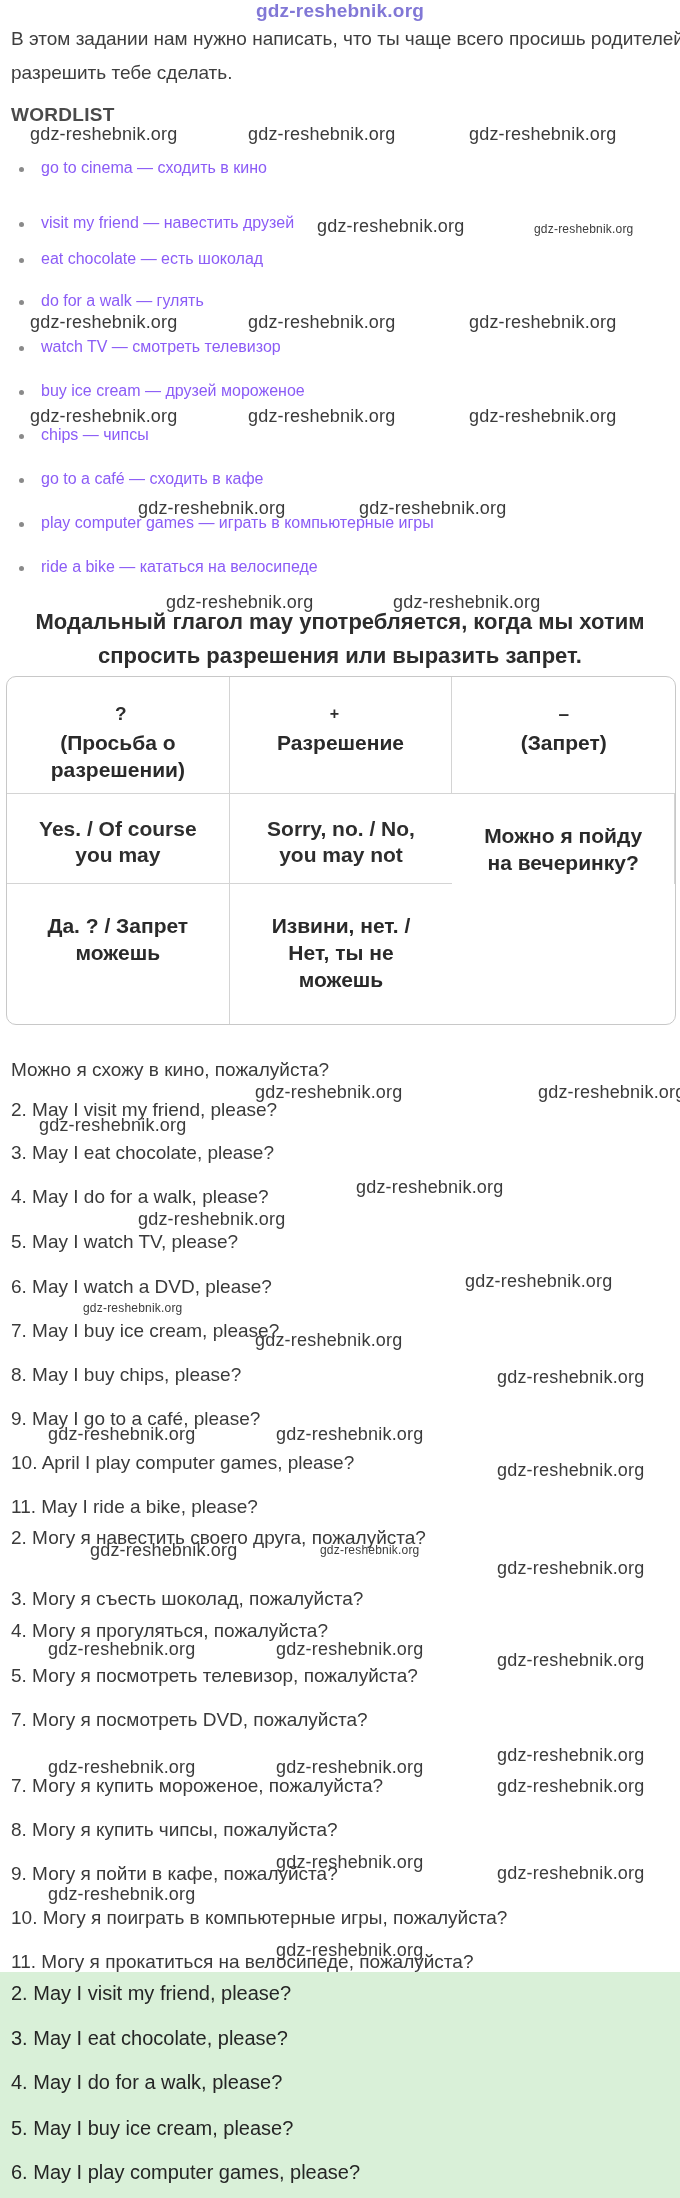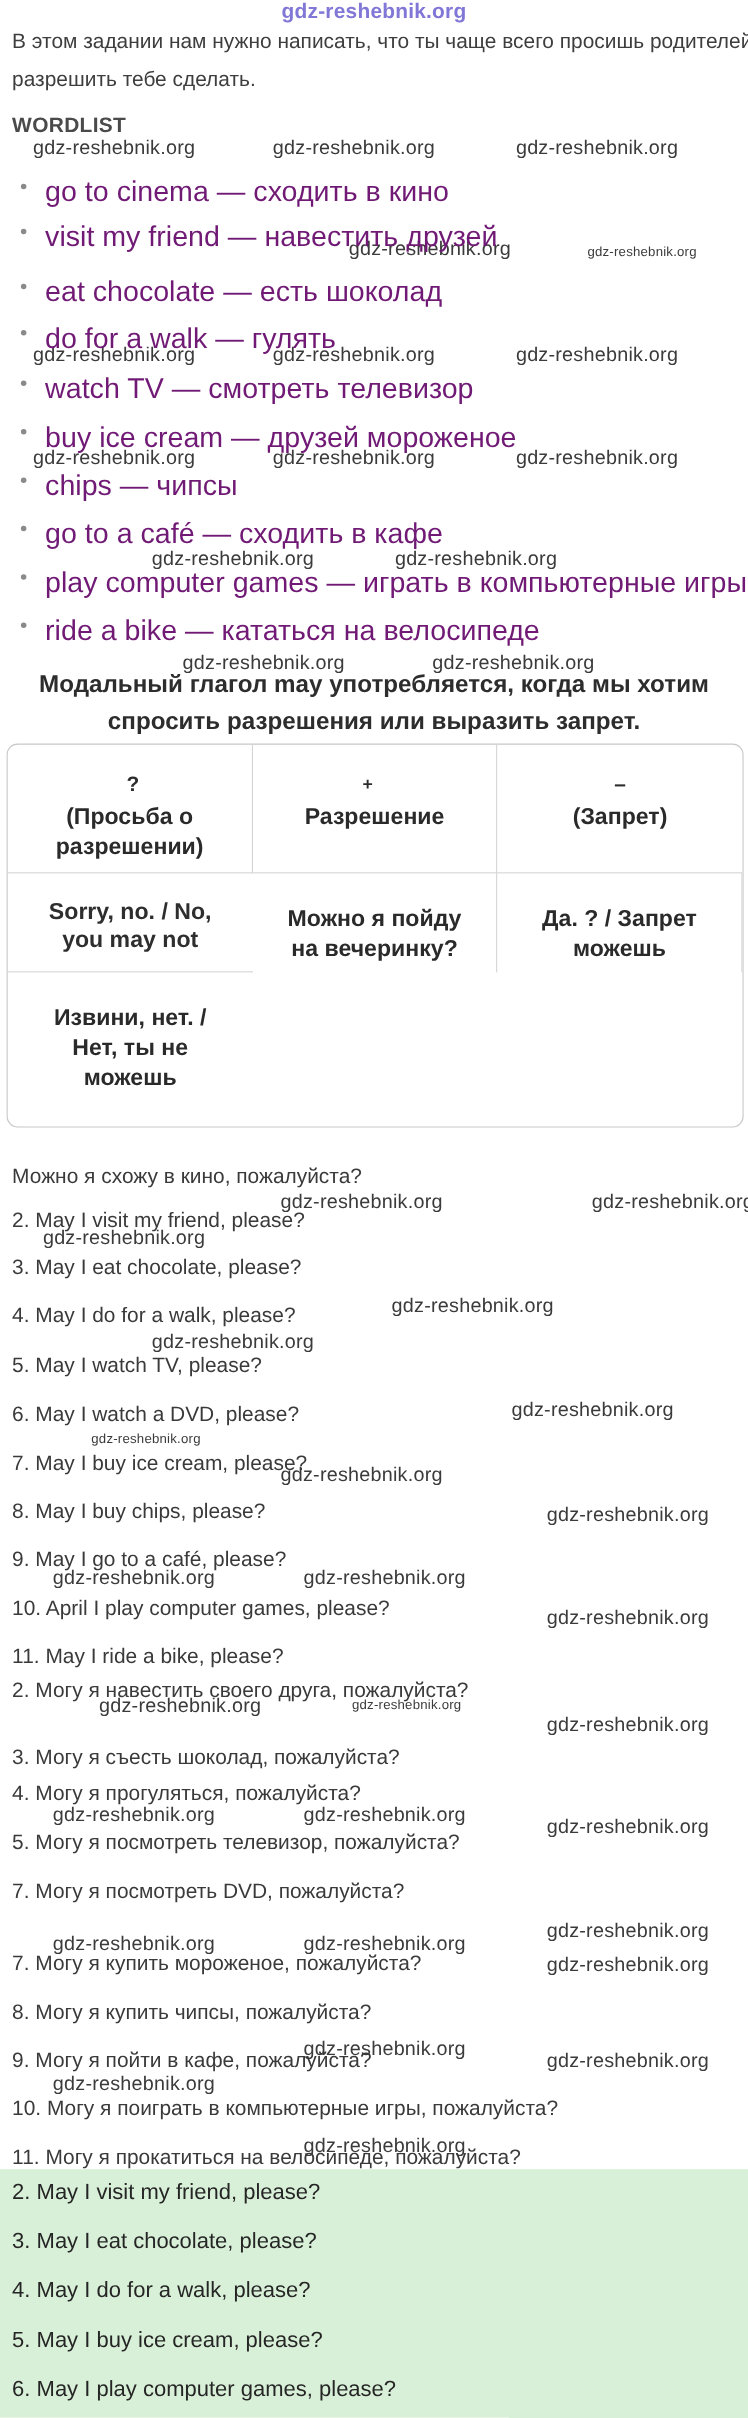--- a/index.html
+++ b/index.html
@@ -40,22 +40,22 @@
     position: absolute;
     left: 11px;
     font-size: 19px;
     font-weight: 700;
     color: #4a4a4a;
     letter-spacing: 0.3px;
   }
   .bullet {
     position: absolute;
     left: 41px;
-    font-size: 26px;
-    color: #701a75;
+    font-size: 16px;
+    color: #8b5cf6;
     white-space: nowrap;
   }
   .bullet .dot {
     position: absolute;
     left: -22px;
     top: 8px;
     width: 5px;
     height: 5px;
     border-radius: 50%;
     background: #8a8a8a;
@@ -211,21 +211,21 @@
 <span class="wm" style="left:276px;top:1852px">gdz-reshebnik.org</span>
 <span class="wm" style="left:497px;top:1863px">gdz-reshebnik.org</span>
 <span class="wm" style="left:48px;top:1884px">gdz-reshebnik.org</span>
 <span class="wm" style="left:276px;top:1940px">gdz-reshebnik.org</span>
 <span class="wm" style="left:138px;top:1999px">gdz-reshebnik.org</span>
 <span class="wm" style="left:497px;top:2037px">gdz-reshebnik.org</span>
 <span class="wm" style="left:276px;top:2060px">gdz-reshebnik.org</span>
 <span class="wm" style="left:48px;top:2090px">gdz-reshebnik.org</span>
 
 <div class="bullet" style="top:159px"><span class="dot"></span><span>go to cinema — сходить в кино</span></div>
-<div class="bullet" style="top:200px"><span class="dot"></span><span>visit my friend — навестить друзей</span></div>
+<div class="bullet" style="top:214px"><span class="dot"></span><span>visit my friend — навестить друзей</span></div>
 <div class="bullet" style="top:250px"><span class="dot"></span><span>eat chocolate — есть шоколад</span></div>
 <div class="bullet" style="top:292px"><span class="dot"></span><span>do for a walk — гулять</span></div>
 <div class="bullet" style="top:338px"><span class="dot"></span><span>watch TV — смотреть телевизор</span></div>
 <div class="bullet" style="top:382px"><span class="dot"></span><span>buy ice cream — друзей мороженое</span></div>
 <div class="bullet" style="top:426px"><span class="dot"></span><span>chips — чипсы</span></div>
 <div class="bullet" style="top:470px"><span class="dot"></span><span>go to a café — сходить в кафе</span></div>
 <div class="bullet" style="top:514px"><span class="dot"></span><span>play computer games — играть в компьютерные игры</span></div>
 <div class="bullet" style="top:558px"><span class="dot"></span><span>ride a bike — кататься на велосипеде</span></div>
 
 <div class="rule-line" style="top:609px">Модальный глагол may употребляется, когда мы хотим</div>
@@ -238,20 +238,21 @@
   </div>
   <div class="tcell cell-plus">
     <div class="sym">+</div>
     <div class="hlbl">Разрешение</div>
   </div>
   <div class="tcell col3">
     <div class="sym">–</div>
     <div class="hlbl">(Запрет)</div>
   </div>
 
+  <div class="tcell en">Yes. / Of course you may</div>
   <div class="tcell en col3">Sorry, no. / No, you may not</div>
 
   <div class="tcell ru row3">Можно я пойду на вечеринку?</div>
   <div class="tcell ru row3">Да. ? / Запрет можешь</div>
   <div class="tcell ru row3 col3">Извини, нет. / Нет, ты не можешь</div>
 </div>
 
 <div class="qline" style="top:1059px">Можно я схожу в кино, пожалуйста?</div>
 <div class="qline" style="top:1099px">2. May I visit my friend, please?</div>
 <div class="qline" style="top:1142px">3. May I eat chocolate, please?</div>

